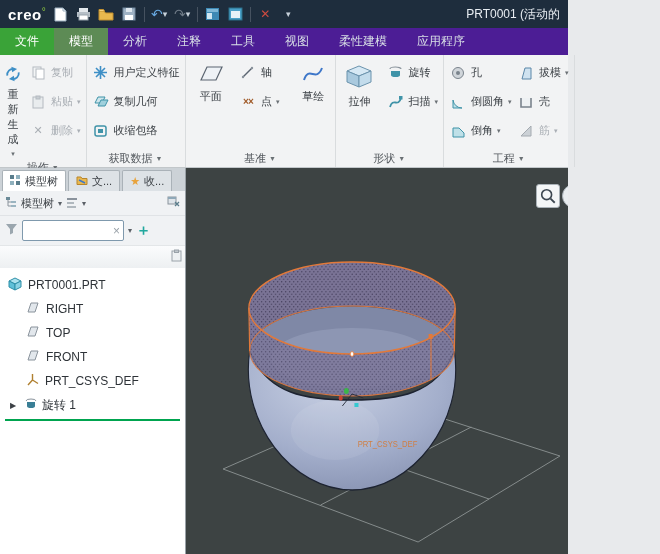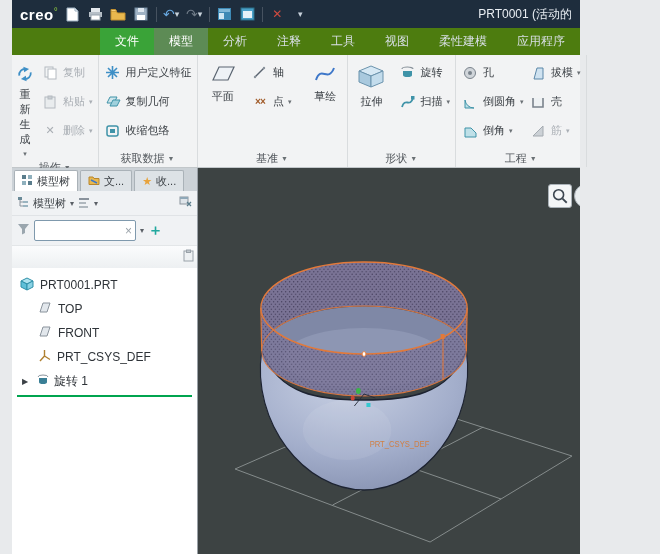--- a/index.html
+++ b/index.html
@@ -1,33 +1,33 @@
 <!DOCTYPE html>
 <html><head>
 <meta charset="utf-8">
 <style>
   * { margin:0; padding:0; box-sizing:border-box; }
   html,body { width:660px; height:554px; overflow:hidden; }
   body { font-family:"Liberation Sans","DejaVu Sans",sans-serif; font-size:12px; background:#e8eaec; }
-  .app { width:568px; height:554px; display:flex; flex-direction:column;margin-left:12px; }
+  .app { width:568px; height:554px; display:flex; flex-direction:column; }
 
   
   .titlebar { height:28px; background:#1e2d3d; display:flex; align-items:center; gap:6px; padding:0 8px; color:#fff; flex:0 0 auto; }
   .logo { font-size:15px; font-weight:bold; letter-spacing:.5px; }
   .logo-mark { color:#8dc63f; font-size:10px; vertical-align:top; }
   .tb-icon { width:17px; height:17px; display:flex; align-items:center; justify-content:center; font-size:13px; line-height:1; }
   .tb-sep { width:1px; height:15px; background:rgba(255,255,255,.18); }
   .glyph-undo { color:#68a8e0; font-size:14px; }
   .glyph-redo { color:#6e7a86; font-size:14px; }
   .glyph-close { color:#cf4b40; font-weight:bold; font-size:12px; }
   .tb-caret { color:#c7d1da; font-size:9px; }
   .doc-title { margin-left:auto; font-size:12px; color:#e9eef3; white-space:nowrap; overflow:hidden;text-align:right; }
 
   
-  .tabbar { height:27px; background:#4d7c0f; display:flex; color:#d8dfe6; font-size:12px; flex:0 0 auto;justify-content:flex-end; }
+  .tabbar { height:27px; background:#4c1d95; display:flex; color:#d8dfe6; font-size:12px; flex:0 0 auto; }
   .tab { padding:0 15px; display:flex; align-items:center; white-space:nowrap; }
   .tab-file { background:#3aa338; color:#fff; }
   .tab-active { background:#5d8b55; color:#fff; }
 
   
   .ribbon { height:113px; background:#f2f3f4; border-bottom:1px solid #c2c7ca; display:flex; flex:0 0 auto; }
   .rgroup { border-right:1px solid #d9dcde; display:flex; flex-direction:column; }
   .g-ops{width:128px}.g-data{width:116px}.g-datum{width:150px}.g-shapes{width:128px}.g-eng{flex:1}
   .rbody { flex:1; display:flex; padding:3px 2px 0; gap:2px; }
   .rlabel { height:17px; display:flex; align-items:center; justify-content:center; gap:3px; font-size:11px; color:#52575c; }
@@ -452,20 +452,26 @@
                 <polygon points="7,1 13,4 7,7 1,4" fill="#aee3ef" stroke="#2e8fa8"></polygon>
                 <polygon points="1,4 7,7 7,13 1,10" fill="#5fc0d8" stroke="#2e8fa8"></polygon>
                 <polygon points="13,4 7,7 7,13 13,10" fill="#8ad2e4" stroke="#2e8fa8"></polygon>
               </svg></span>
           <span>PRT0001.PRT</span>
         </div>
         <div class="titem titem-child">
           <span><svg width="14" height="13" viewBox="0 0 14 13">
                 <polygon points="2,11 5,2 12,2 9,11" fill="#e2e7ec" stroke="#8a939c"></polygon>
               </svg></span>
+          <span>RIGHT</span>
+        </div>
+        <div class="titem titem-child">
+          <span><svg width="14" height="13" viewBox="0 0 14 13">
+                <polygon points="2,11 5,2 12,2 9,11" fill="#e2e7ec" stroke="#8a939c"></polygon>
+              </svg></span>
           <span>TOP</span>
         </div>
         <div class="titem titem-child">
           <span><svg width="14" height="13" viewBox="0 0 14 13">
                 <polygon points="2,11 5,2 12,2 9,11" fill="#e2e7ec" stroke="#8a939c"></polygon>
               </svg></span>
           <span>FRONT</span>
         </div>
         <div class="titem titem-child">
           <span><svg width="13" height="13" viewBox="0 0 13 13">

